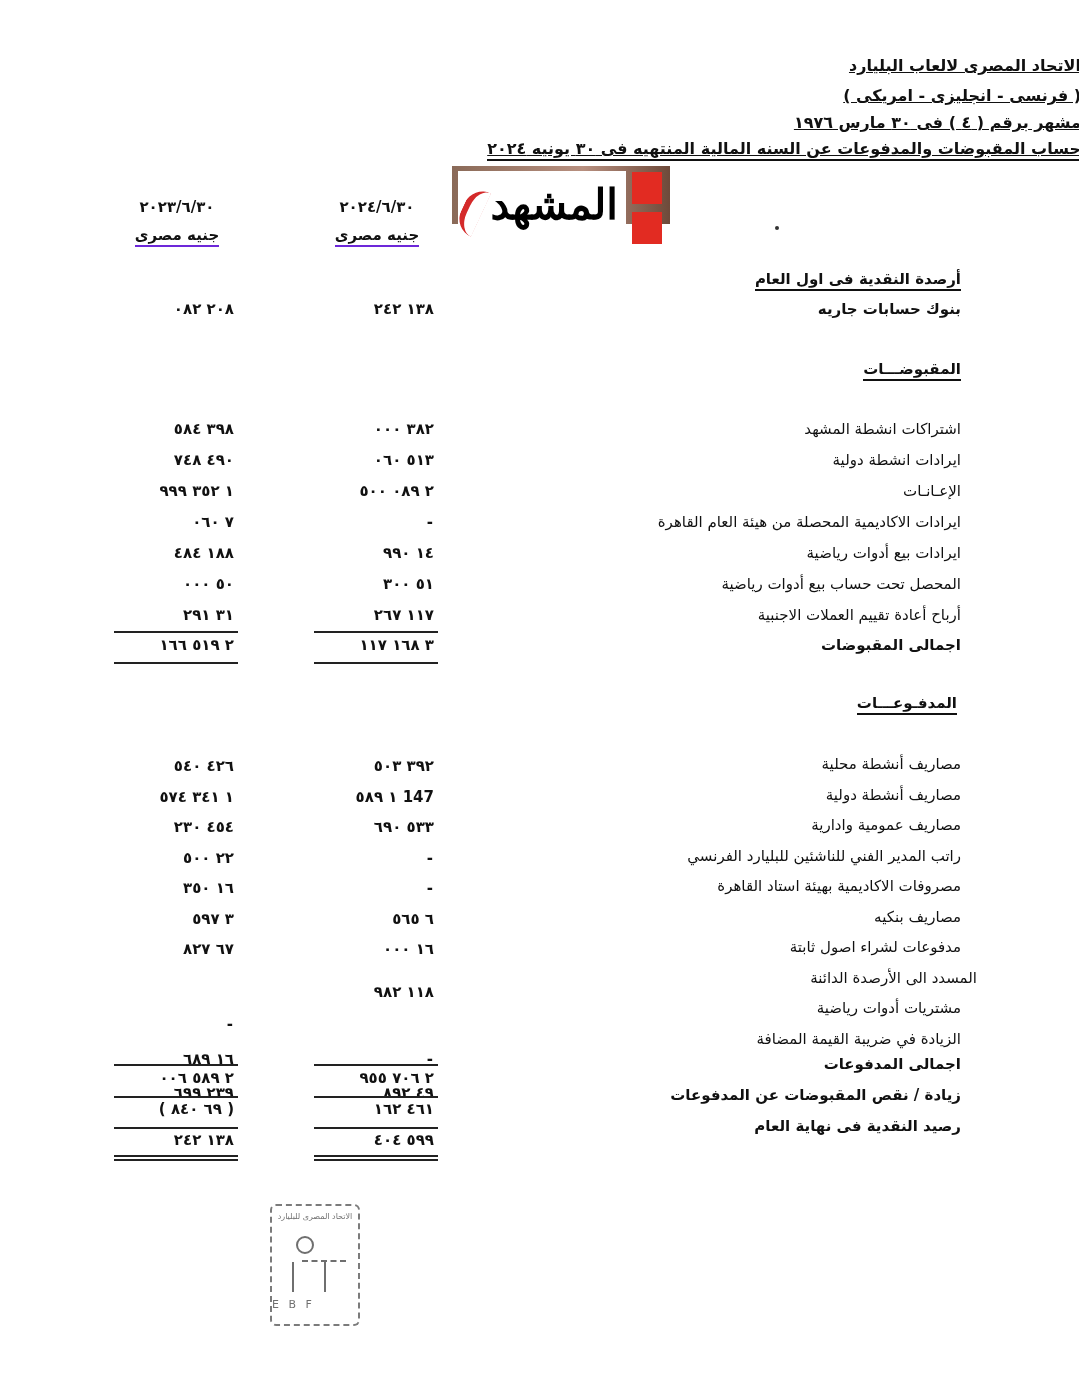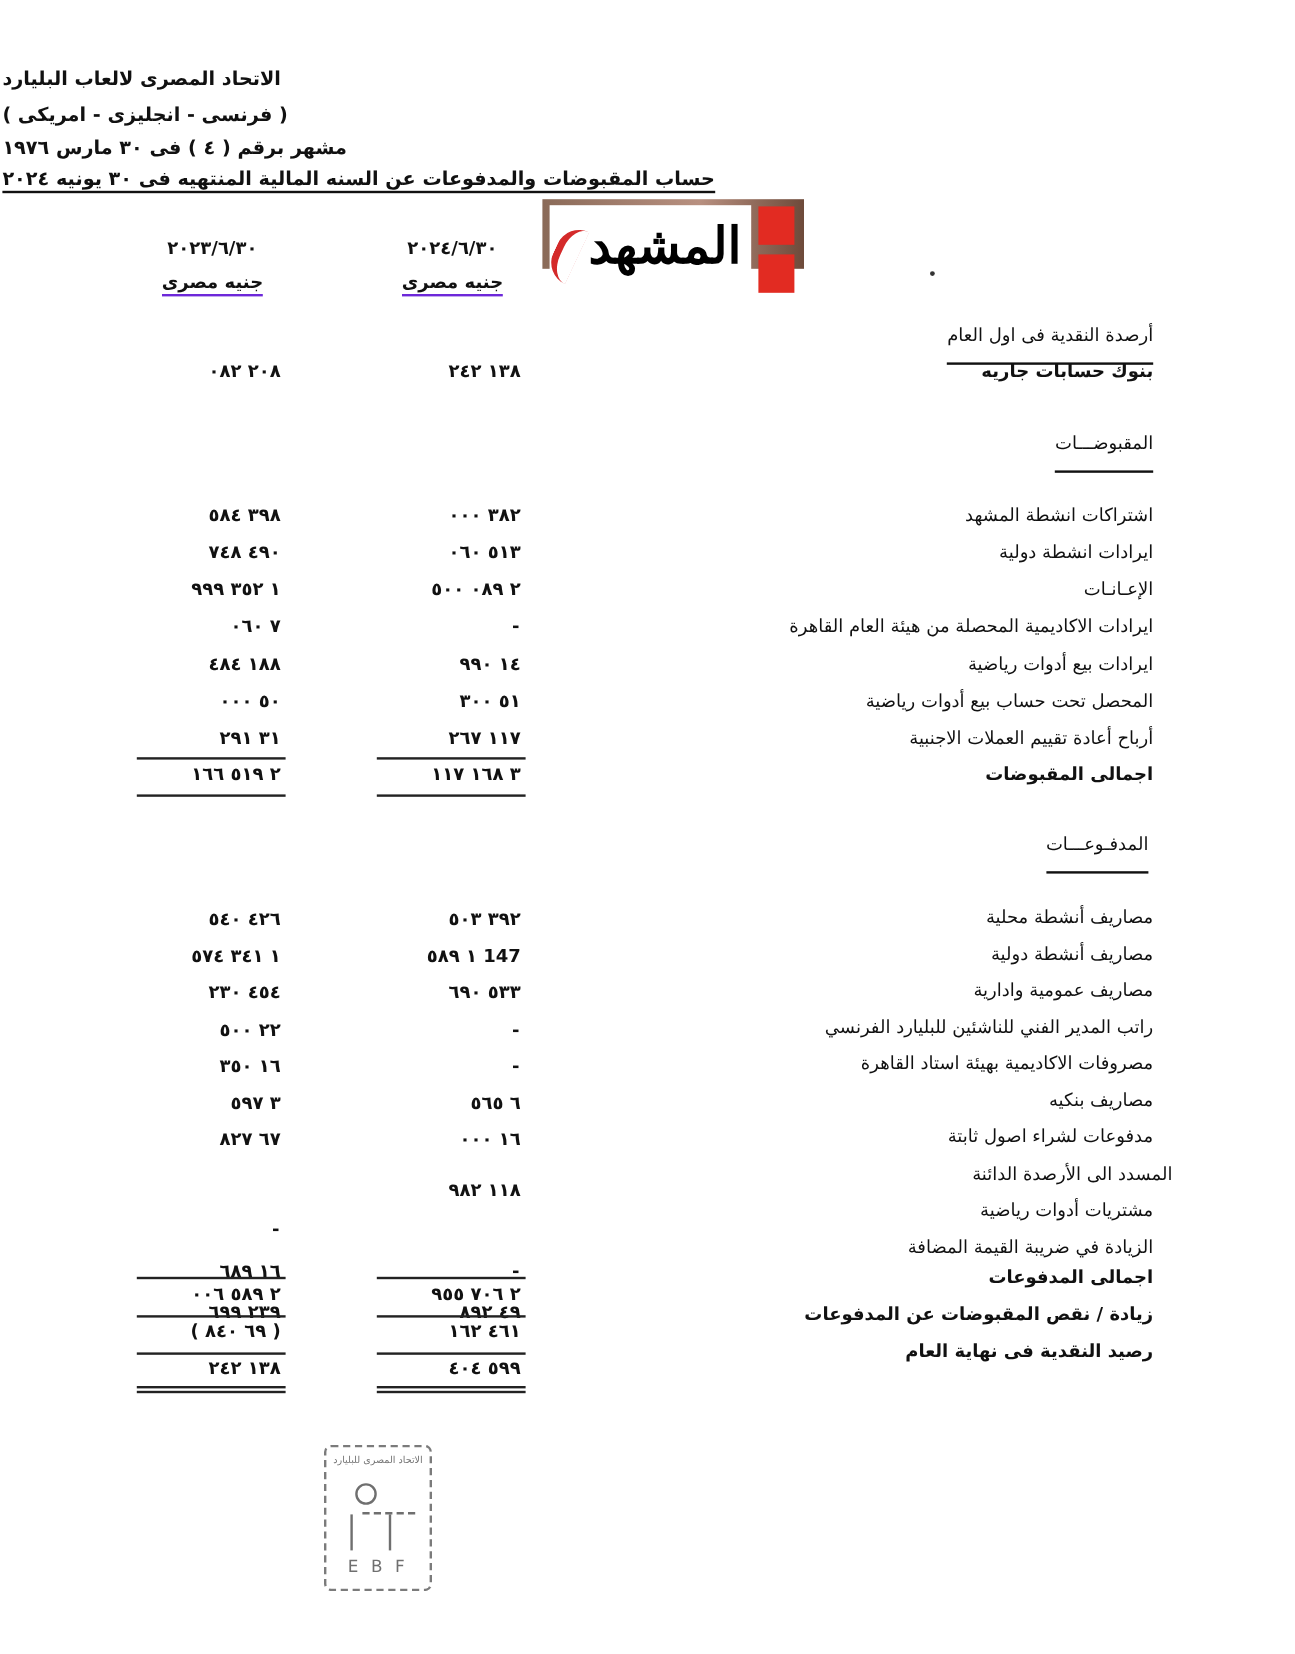--- a/index.html
+++ b/index.html
@@ -1,20 +1,20 @@
 <!DOCTYPE html>
 <html><head>
 <meta charset="utf-8">
 <style>
   html, body { margin: 0; padding: 0; background: #ffffff; }
   body {
     width: 1079px; height: 1378px; position: relative; overflow: hidden;
     font-family: "DejaVu Sans", sans-serif; color: #111;
   }
-  .hdr { position: absolute; left: 0; width: 1079px; text-align: left; direction: rtl; font-weight: bold; }
+  .hdr { position: absolute; left: 0; width: 1079px; text-align: right; direction: rtl; font-weight: bold; text-decoration: underline; }
   .hdr.l1 { top: 56px; font-size: 16px; padding-left: 0; }
   .hdr.l1 span, .hdr.l2 span, .hdr.l3 span, .hdr.l4 span { position: relative; left: 2px; }
   .hdr.l2 { top: 86px; font-size: 16px; }
   .hdr.l3 { top: 113px; font-size: 16px; }
   .hdr.l4 { top: 139px; font-size: 16px; }
   .hdr.l4 span { border-bottom: 2px solid #111; padding-bottom: 1px; }
 
   .logo {
     position: absolute; left: 452px; top: 166px; width: 218px; height: 58px;
     background: linear-gradient(90deg,#8a6a58,#b89080 60%,#6e4a3a);
@@ -34,42 +34,42 @@
   .ch24 { left: 318px; top: 198px; width: 118px; }
   .ch23 { left: 118px; top: 198px; width: 118px; }
 
   .dot { position: absolute; left: 775px; top: 226px; width: 4px; height: 4px; border-radius: 50%; background: #333; }
 
   .row { position: absolute; left: 0; width: 1079px; height: 24px; }
   .lbl {
     position: absolute; right: 118px; top: 0; direction: rtl; font-size: 15px; white-space: nowrap;
   }
   .lbl.bold { font-weight: bold; }
-  .lbl.section { font-weight: normal; border-bottom: 2px solid #111; padding-bottom: 14px; }
+  .lbl.section { font-weight: bold; border-bottom: 2px solid #111; padding-bottom: 1px; }
   .v24, .v23 {
     position: absolute; top: 0; text-align: right; direction: rtl; font-size: 15px; font-weight: bold;
     font-family: "DejaVu Sans", sans-serif; letter-spacing: 1px; unicode-bidi: plaintext;
   }
   .v24 { left: 316px; width: 118px; direction: ltr; }
   .v23 { left: 116px; width: 118px; direction: ltr; }
 
   .line { position: absolute; height: 0; border-top: 2px solid #222; }
   .l24 { left: 314px; width: 124px; }
   .l23 { left: 114px; width: 124px; }
   .dbl { border-top: 2px solid #222; height: 2px; border-bottom: 2px solid #222; }
 
   .stamp {
     position: absolute; left: 270px; top: 1204px; width: 86px; height: 118px;
     border: 2px dashed #444; border-radius: 6px; opacity: 0.7;
   }
   .stamp .t { position: absolute; top: 6px; left: 0; width: 100%; text-align: center; font-size: 8px; direction: rtl; color: #333; }
   .stamp .figure { position: absolute; left: 24px; top: 30px; width: 14px; height: 14px; border: 2px solid #333; border-radius: 50%; }
   .stamp .table { position: absolute; left: 30px; top: 54px; width: 44px; border-top: 2px dashed #333; }
   .stamp .legs { position: absolute; left: 20px; top: 56px; width: 30px; height: 30px; border-left: 2px solid #333; border-right: 2px solid #333; }
-  .stamp .code { position: absolute; top: 92px; left: 0; width: 100%; text-align: center; font-size: 14px; letter-spacing: 3px; color: #333; }
+  .stamp .code { position: absolute; top: 92px; left: 0; width: 100%; font-size: 11px; letter-spacing: 3px; color: #333; }
 </style>
 </head>
 <body>
 
 <div class="hdr l1"><span>الاتحاد المصرى لالعاب البليارد</span></div>
 <div class="hdr l2"><span>( فرنسى - انجليزى - امريكى )</span></div>
 <div class="hdr l3"><span>مشهر برقم ( ٤ ) فى ٣٠ مارس ١٩٧٦</span></div>
 <div class="hdr l4"><span>حساب المقبوضات والمدفوعات عن السنه المالية المنتهيه فى ٣٠ يونيه ٢٠٢٤</span></div>
 
 <div class="logo">

